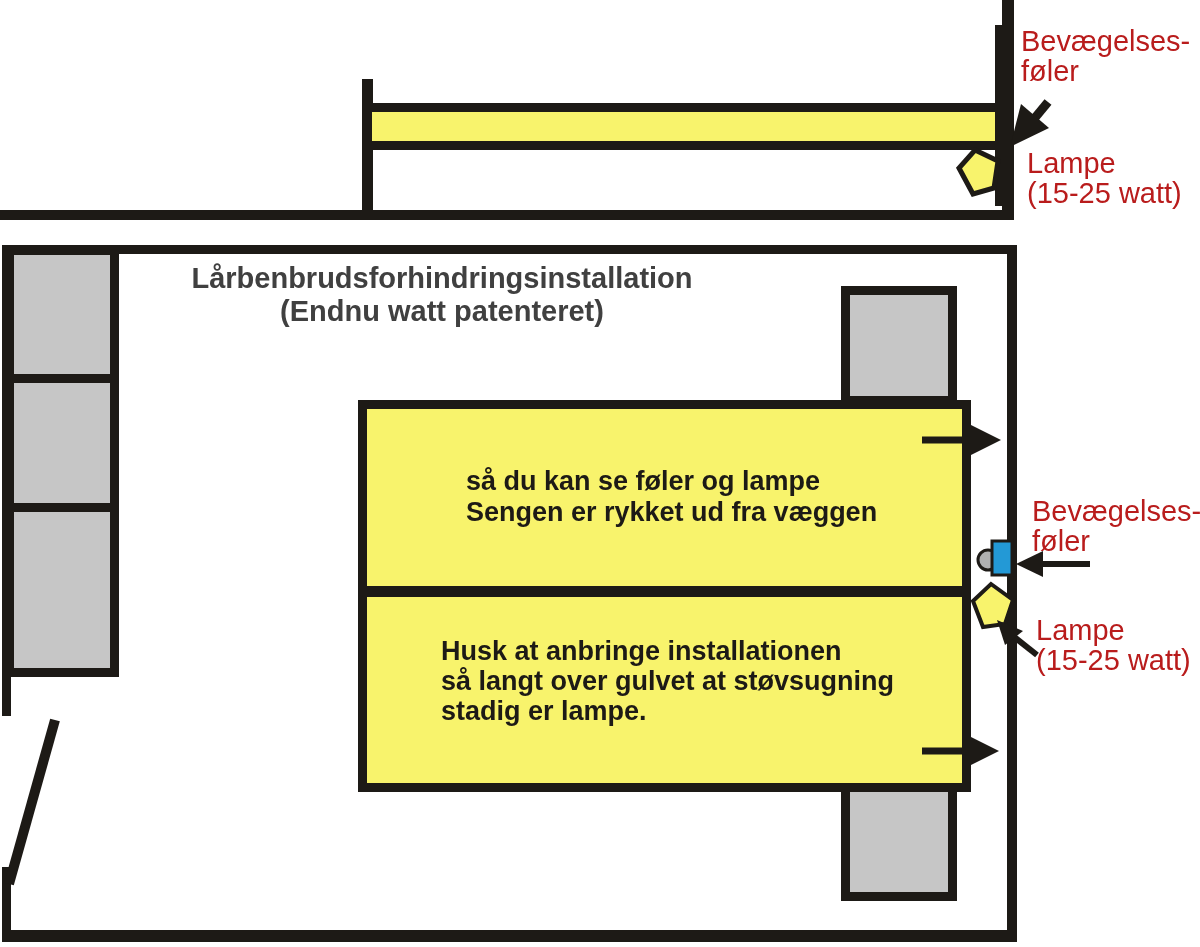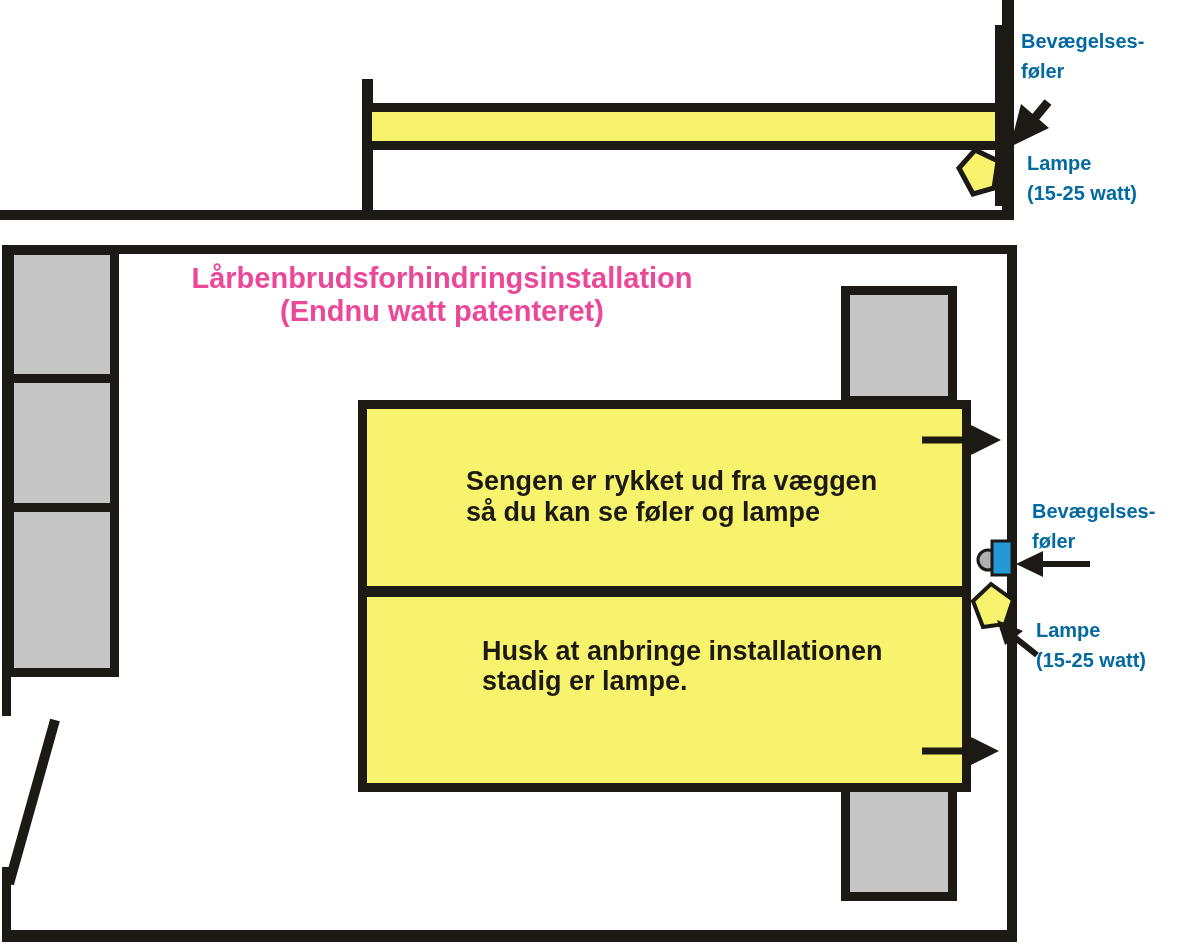--- a/index.html
+++ b/index.html
@@ -6,45 +6,45 @@
   #stage{
     position:relative;
     width:1200px;height:947px;
     background:#ffffff;
     overflow:hidden;
     font-family:"Liberation Sans", sans-serif;
   }
   #drawing{position:absolute;left:0;top:0;}
   .lbl{
     position:absolute;
-    font-weight:bold;
-    font-size:20px;
+    font-weight:normal;
+    font-size:29px;
     line-height:30px;
-    color:#0369a1;
+    color:#b91c1c;
     white-space:nowrap;
   }
   .title{
     position:absolute;
     left:142px;top:262px;width:600px;
     text-align:center;
     font-weight:bold;
     font-size:29px;
     line-height:33px;
-    color:#ec4899;
+    color:#404040;
     white-space:nowrap;
   }
   .note{
     position:absolute;
     font-weight:bold;
     font-size:27px;
     color:#1d1a16;
     white-space:nowrap;
   }
   .note1{left:466px;top:466px;line-height:31px;}
-  .note2{left:482px;top:636px;line-height:30px;}
+  .note2{left:441px;top:636px;line-height:30px;}
 </style>
 </head>
 <body>
 
 <div id="stage">
 
   <svg id="drawing" width="1200" height="947" viewBox="0 0 1200 947">
 
     <g>
 
@@ -118,26 +118,27 @@
     <div>Bevægelses-</div>
     <div>føler</div>
   </div>
 
   <div class="lbl" style="left:1027px;top:148px">
     <div>Lampe</div>
     <div>(15-25 watt)</div>
   </div>
 
   <div class="note note1">
+    <div>så du kan se føler og lampe</div>
     <div>Sengen er rykket ud fra væggen</div>
-    <div>så du kan se føler og lampe</div>
   </div>
 
   <div class="note note2">
     <div>Husk at anbringe installationen</div>
+    <div>så langt over gulvet at støvsugning</div>
     <div>stadig er lampe.</div>
   </div>
 
   <div class="lbl" style="left:1032px;top:496px">
     <div>Bevægelses-</div>
     <div>føler</div>
   </div>
 
   <div class="lbl" style="left:1036px;top:615px">
     <div>Lampe</div>

